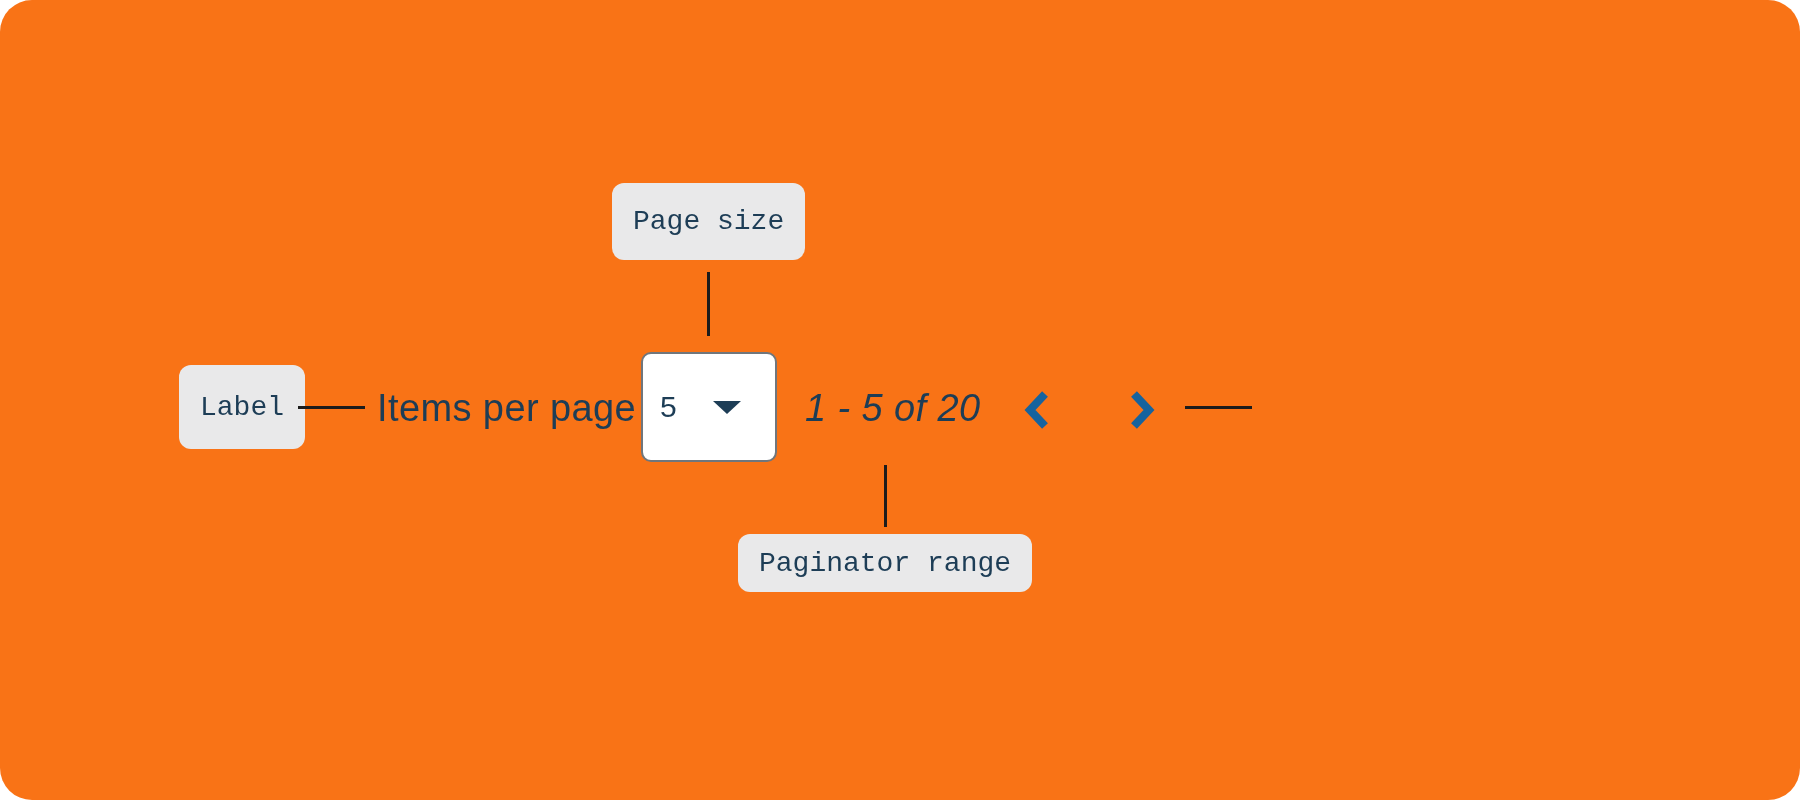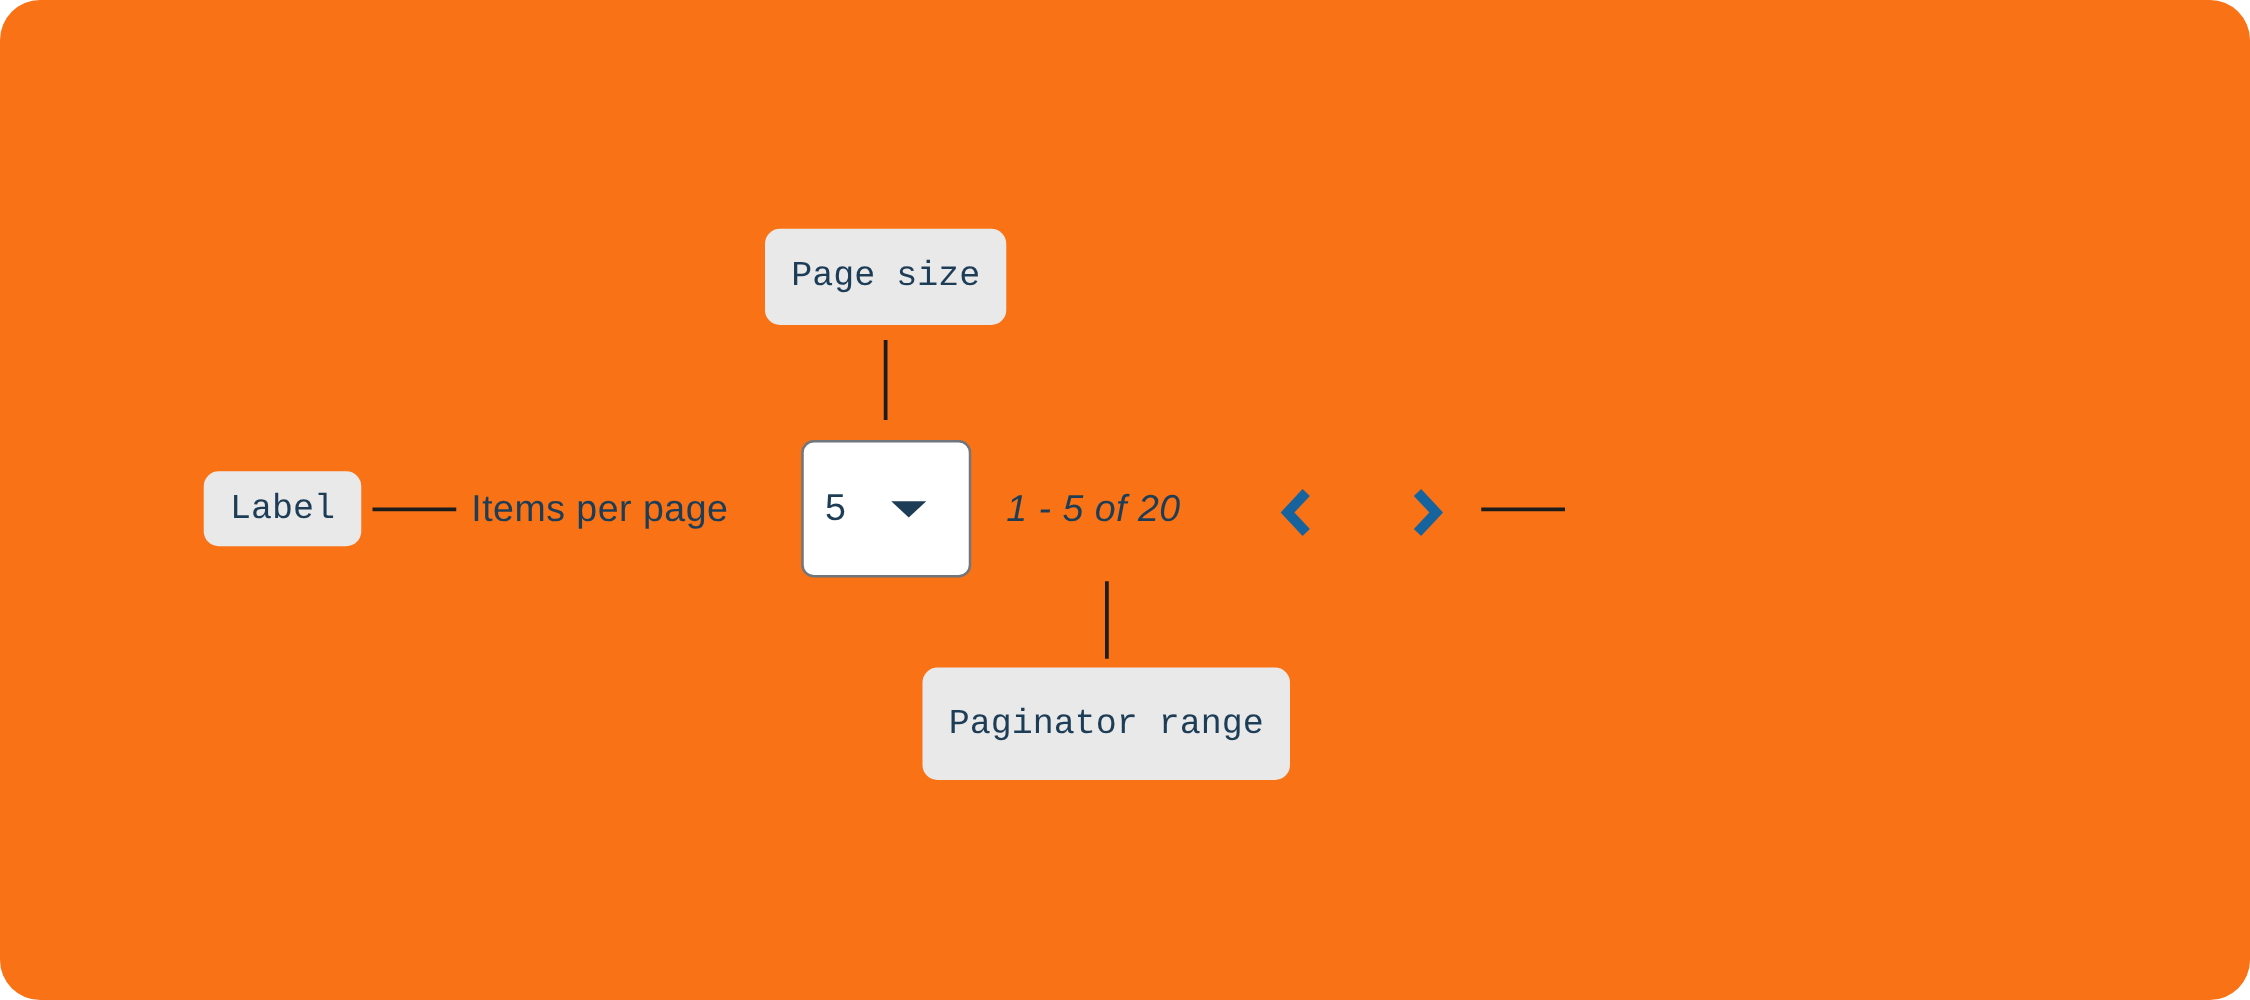--- a/index.html
+++ b/index.html
@@ -35,21 +35,21 @@
   .vcenter { transform: translateY(-50%); }
   .connector {
     position: absolute;
     background: #1c1c1c;
   }
   .h-line { height: 3px; }
   .v-line { width: 3px; }
   .sans-label {
     position: absolute;
     color: #1d3d56;
-    font-size: 30px;
+    font-size: 38px;
     letter-spacing: 0.4px;
     white-space: nowrap;
   }
   .select-box {
     position: absolute;
     left: 641px; top: 352px;
     width: 136px; height: 110px;
     background: #ffffff;
     border: 2px solid #70767c;
     border-radius: 10px;
@@ -86,36 +86,36 @@
 </head>
 <body>
 
 <div class="card">
 
   <div class="callout" style="left:612px; top:183px; height:77px;">
     <span>Page size</span>
   </div>
   <div class="connector v-line" style="left:707px; top:272px; height:64px;"></div>
 
-  <div class="callout vcenter" style="left:163px; top:407px; height:60px;">
+  <div class="callout vcenter" style="left:179px; top:407px; height:84px;">
     <span>Label</span>
   </div>
   <div class="connector h-line" style="left:298px; top:406px; width:67px;"></div>
 
   <div class="sans-label vcenter" style="left:377px; top:408px;">Items per page</div>
 
   <div class="select-box">
     <span class="select-value">5</span>
     <span class="select-caret"></span>
   </div>
 
   <div class="sans-label vcenter" style="left:805px; top:408px;font-style:italic;">1 - 5 of 20</div>
   <div class="connector v-line" style="left:884px; top:465px; height:62px;"></div>
 
-  <div class="callout" style="left:738px; top:534px; height:90px;">
+  <div class="callout" style="left:738px; top:534px; height:58px;">
     <span>Paginator range</span>
   </div>
 
   <button class="icon-button" style="left:1014px; top:386px;">
     <span>
       <svg class="chevron-svg" width="44" height="44" viewBox="0 0 44 44">
         <path d="M 29 6 L 14 22 L 29 38" fill="none" stroke="#16639e" stroke-width="8" stroke-linecap="butt" stroke-linejoin="miter"></path>
       </svg>
     </span>
   </button>

